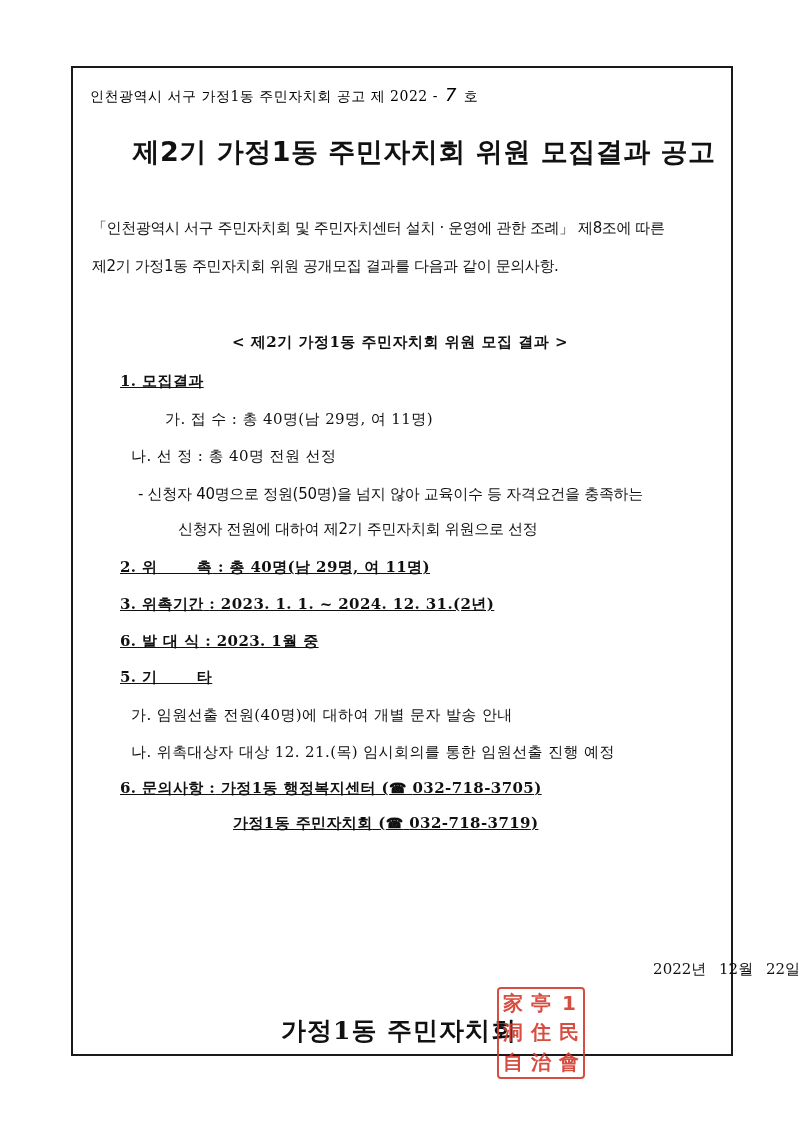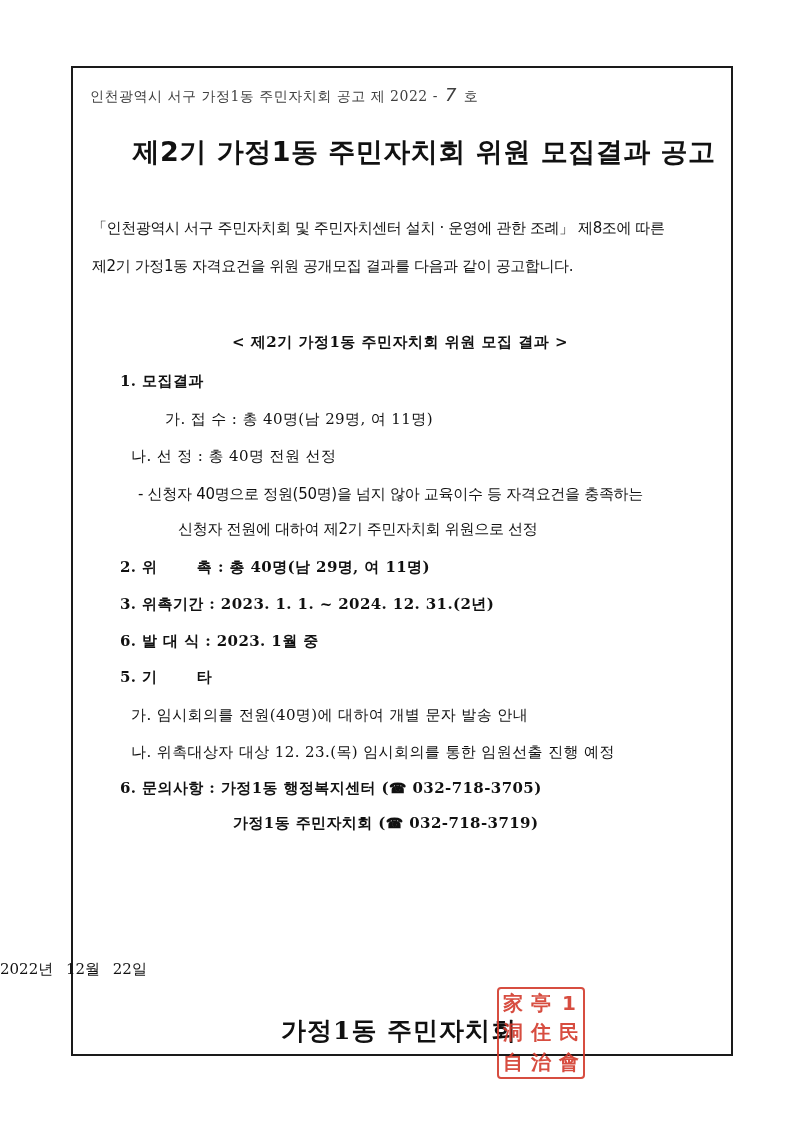--- a/index.html
+++ b/index.html
@@ -1,47 +1,47 @@
 <!DOCTYPE html>
 <html><head>
   <meta charset="utf-8">
   <style>
     html, body { margin: 0; padding: 0; background: #ffffff; }
     body { width: 800px; height: 1131px; position: relative; overflow: hidden; font-family: "DejaVu Serif", "Liberation Serif", serif; color: #111; }
     .frame { position: absolute; left: 71px; top: 66px; width: 662px; height: 990px; border: 2px solid #1a1a1a; box-sizing: border-box; }
     .abs { position: absolute; white-space: nowrap; }
-    .doc-no { left: 90px; top: 84px; font-size: 14px; letter-spacing: 0.5px; color: #404040; }
+    .doc-no { left: 90px; top: 84px; font-size: 14px; letter-spacing: 0.5px; color: #000000; }
     .doc-no .hand { font-family: "DejaVu Sans", sans-serif; font-size: 18px; font-style: italic; margin: 0 2px; }
     .title { left: 0; width: 800px; text-align: center; top: 134px; font-family: "DejaVu Sans", "Liberation Sans", sans-serif; font-weight: bold; font-size: 27px; letter-spacing: 0.5px; margin-left: 24px; }
     .intro { left: 92px; font-family: "DejaVu Sans", "Liberation Sans", sans-serif; font-size: 15px; letter-spacing: -0.4px; }
     .subtitle { left: 0; width: 800px; text-align: center; top: 333px; font-size: 15px; font-weight: bold; letter-spacing: 0.5px; }
-    .sec { font-size: 15px; font-weight: bold; left: 120px; letter-spacing: 0.4px; }
+    .sec { font-size: 15px; font-weight: bold; left: 120px; letter-spacing: 0.4px; text-decoration: underline; }
     .item { font-size: 15px; left: 131px; letter-spacing: 0.4px; }
     .note { font-family: "DejaVu Sans", "Liberation Sans", sans-serif; font-size: 15px; letter-spacing: -0.3px; }
     .phone { font-size: 14px; }
-    .date { left: 0; width: 800px; text-align: left; top: 960px; font-size: 15px; word-spacing: 8px; }
+    .date { left: 0; width: 800px; text-align: right; top: 960px; font-size: 15px; word-spacing: 8px; }
     .org { left: 281px; top: 1014px; font-size: 25px; font-weight: bold; letter-spacing: 1px; }
     .seal { position: absolute; left: 497px; top: 987px; width: 88px; height: 92px; border: 2px solid #d33a2c; border-radius: 4px; box-sizing: border-box; display: grid; grid-template-columns: repeat(3, 1fr); grid-template-rows: repeat(3, 1fr); color: #d33a2c; font-family: "DejaVu Sans", sans-serif; font-size: 20px; font-weight: bold; text-align: center; line-height: 28px; opacity: 0.9; }
     .seal span { display: block; }
   </style>
 </head>
 <body>
 
 <div class="frame"></div>
 
 <div class="abs doc-no">
   <span>인천광역시 서구 가정1동 주민자치회 공고 제 2022 -</span>
   <span class="hand">7</span>
   <span>호</span>
 </div>
 
 <div class="abs title">제2기 가정1동 주민자치회 위원 모집결과 공고</div>
 
 <div class="abs intro" style="top:219px;">「인천광역시 서구 주민자치회 및 주민자치센터 설치 · 운영에 관한 조례」 제8조에 따른</div>
-<div class="abs intro" style="top:257px;">제2기 가정1동 자격요건을 위원 공개모집 결과를 다음과 같이 공고합니다.</div>
+<div class="abs intro" style="top:257px;">제2기 가정1동 주민자치회 위원 공개모집 결과를 다음과 같이 문의사항.</div>
 
 <div class="abs subtitle">&lt; 제2기 가정1동 주민자치회 위원 모집 결과 &gt;</div>
 
 <div class="abs sec" style="top:372px;">1. 모집결과</div>
 <div class="abs item" style="top:410px;margin-left:34px;">가. 접 수 : 총 40명(남 29명, 여 11명)</div>
 <div class="abs item" style="top:447px;">나. 선 정 : 총 40명 전원 선정</div>
 <div class="abs note" style="left:138px; top:485px;">- 신청자 40명으로 정원(50명)을 넘지 않아 교육이수 등 자격요건을 충족하는</div>
 <div class="abs note" style="left:150px; top:520px;margin-left:28px;">신청자 전원에 대하여 제2기 주민자치회 위원으로 선정</div>
 
 <div class="abs sec" style="top:558px;">
@@ -50,22 +50,22 @@
 </div>
 <div class="abs sec" style="top:595px;">
   <span>3. 위촉기간</span>
   <span>: 2023. 1. 1. ~ 2024. 12. 31.(2년)</span>
 </div>
 <div class="abs sec" style="top:632px;">
   <span>6. 발 대 식</span>
   <span>: 2023. 1월 중</span>
 </div>
 <div class="abs sec" style="top:668px; white-space:pre;">5. 기       타</div>
-<div class="abs item" style="top:706px;">가. 임시회의를 전원(40명)에 대하여 개별 문자 발송 안내</div>
-<div class="abs item" style="top:743px;">나. 위촉대상자 대상 12. 23.(목) 임시회의를 통한 임원선출 진행 예정</div>
+<div class="abs item" style="top:706px;">가. 임원선출 전원(40명)에 대하여 개별 문자 발송 안내</div>
+<div class="abs item" style="top:743px;">나. 위촉대상자 대상 12. 21.(목) 임시회의를 통한 임원선출 진행 예정</div>
 
 <div class="abs sec" style="top:779px;">
   <span>6. 문의사항 :</span>
   <span>가정1동 행정복지센터</span>
   (<span class="phone">☎</span>
   <span>032-718-3705</span>)
 </div>
 <div class="abs sec" style="left:233px; top:814px;">
   <span>가정1동 주민자치회</span>
   (<span class="phone">☎</span>

